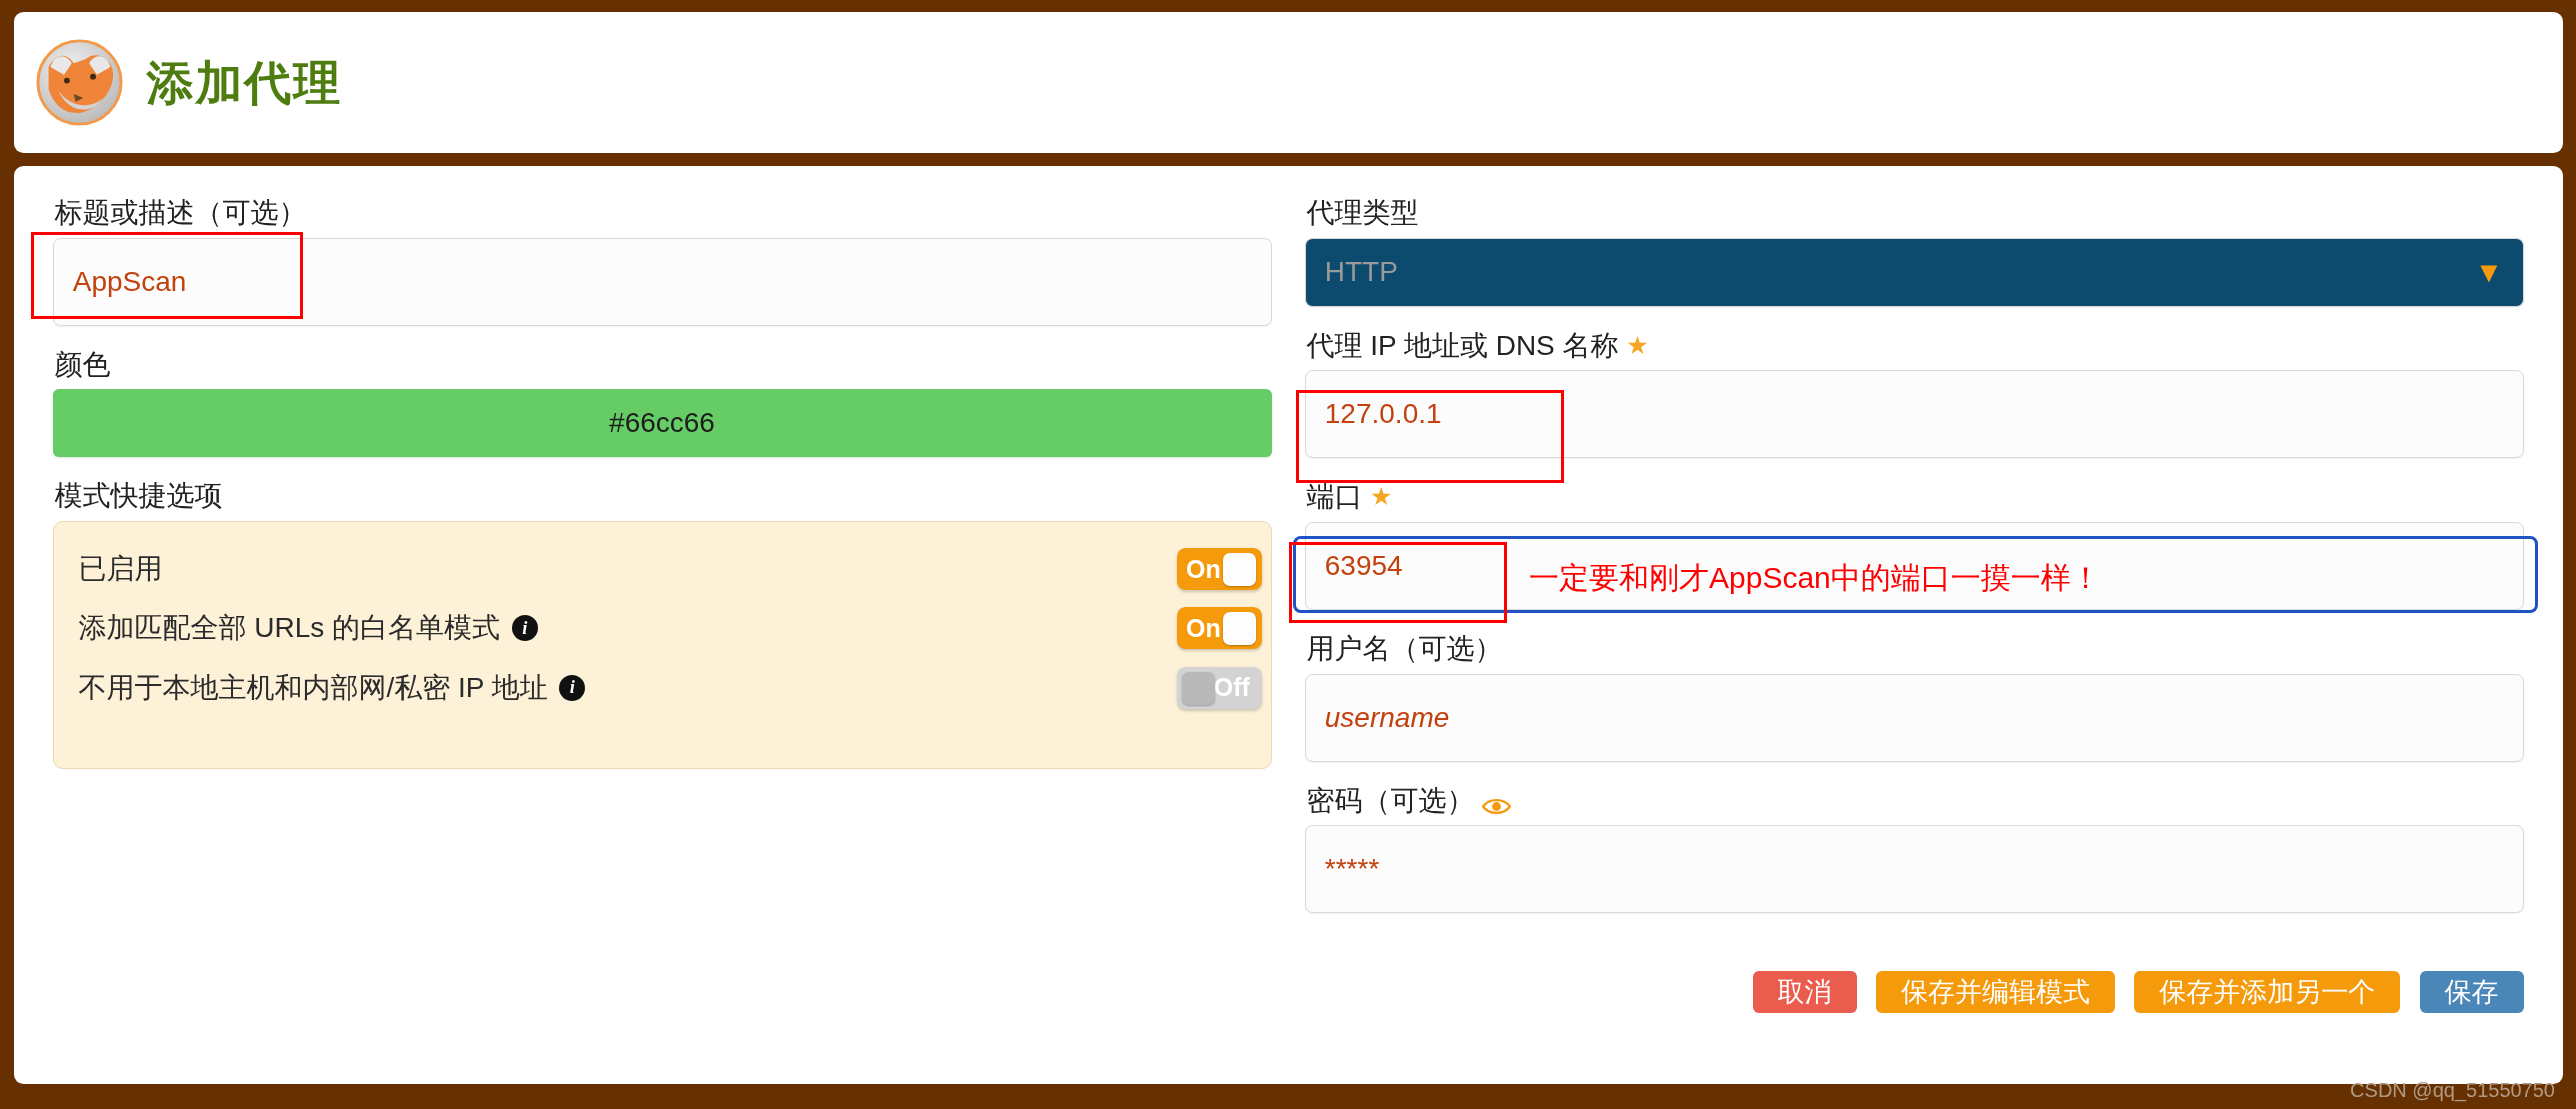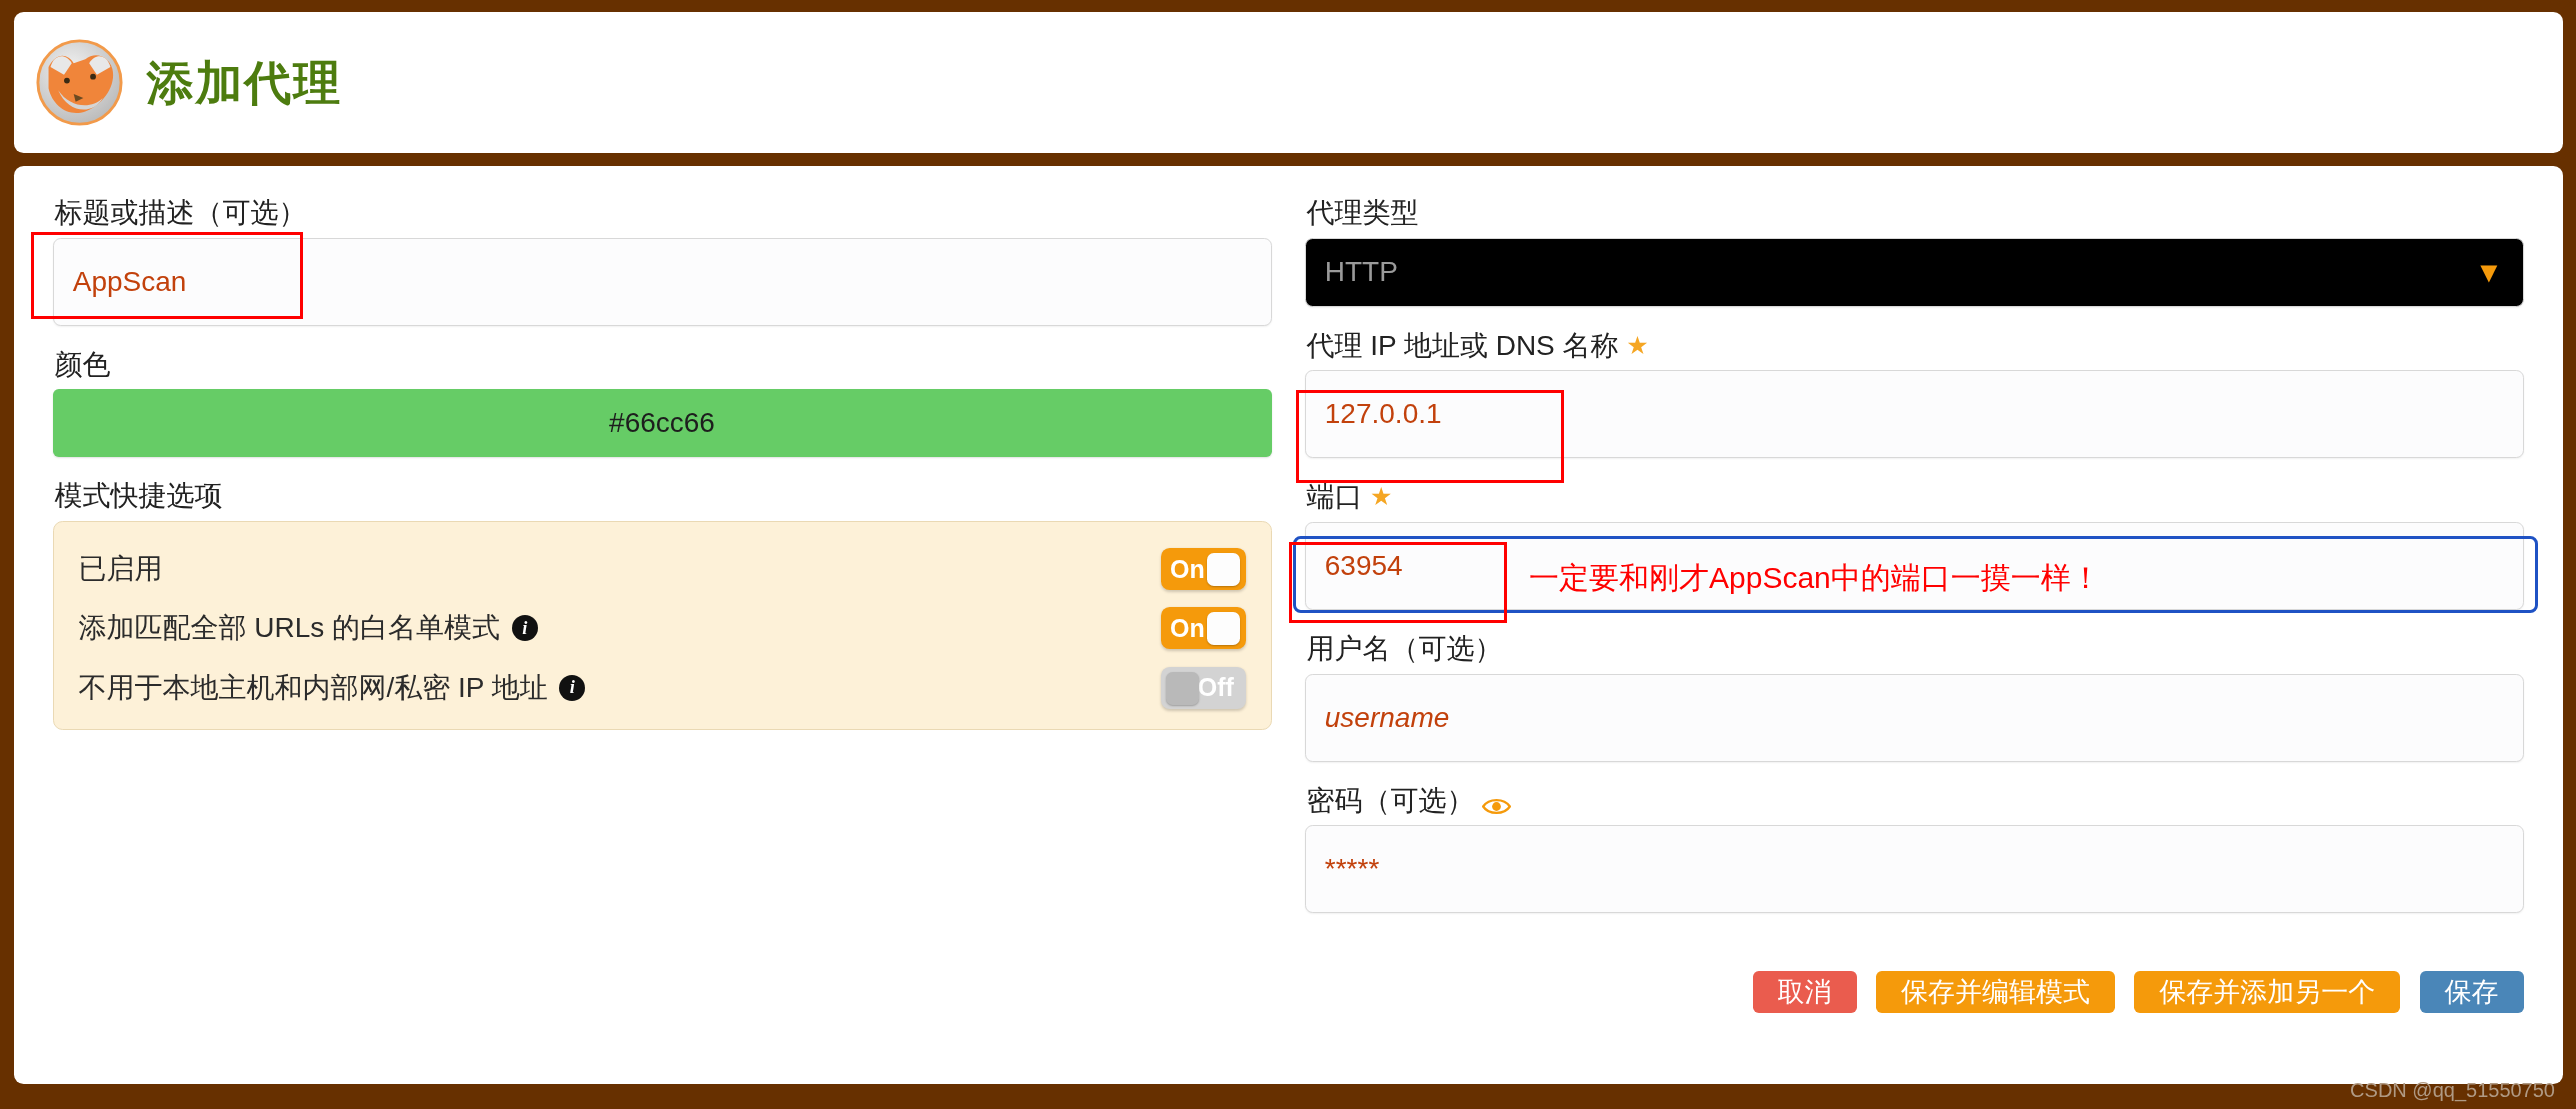--- a/index.html
+++ b/index.html
@@ -43,37 +43,37 @@
 
   .text-input{
     width:100%; height:88px; border:1px solid #d8d8d8; border-radius:7.7px;
     background:#fcfcfd; font-size:28px; color:#c2410c; padding:0 19.3px;
     display:flex; align-items:center; font-family:inherit;
     box-shadow: 0 1px 1.9px rgba(0,0,0,.06);
   }
   .text-input.italic{ font-style:italic; }
   .select-input{
     width:100%; height:69px; border:1px solid #d8d8d8; border-radius:7.7px;
-    background:#000000; font-size:28px; color:#9a9a9a; padding:0 19.3px;
+    background:#0c4a6e; font-size:28px; color:#9a9a9a; padding:0 19.3px;
     display:flex; align-items:center; justify-content:space-between;
     box-shadow: 0 1px 1.9px rgba(0,0,0,.06);
   }
   .caret{ color:#f59a0b; font-size:29px; line-height:1; }
 
   
   .color-swatch{
     width:100%; height:68px; border-radius:5.8px; background:#66cc66;
     display:flex; align-items:center; justify-content:center;
     font-size:28px; color:#1d1d1d; box-shadow: 0 1px 1.9px rgba(0,0,0,.12);
   }
 
   
   .mode-panel{
     width:100%; background:#fdf1d8; border:1px solid #ead9b4; border-radius:9.6px;
-    padding:25px 25px 29px 25px; height:209px;
+    padding:25px 9px 29px 25px; height:248px;
   }
   .mode-row{
     display:flex; align-items:center; justify-content:space-between;
     margin-bottom:15.4px; min-height:44px;
   }
   .mode-label{
     font-size:28px; color:#2b2b2b; display:flex; align-items:center; gap:11.6px;
     white-space:nowrap;
   }
   .info-icon{

